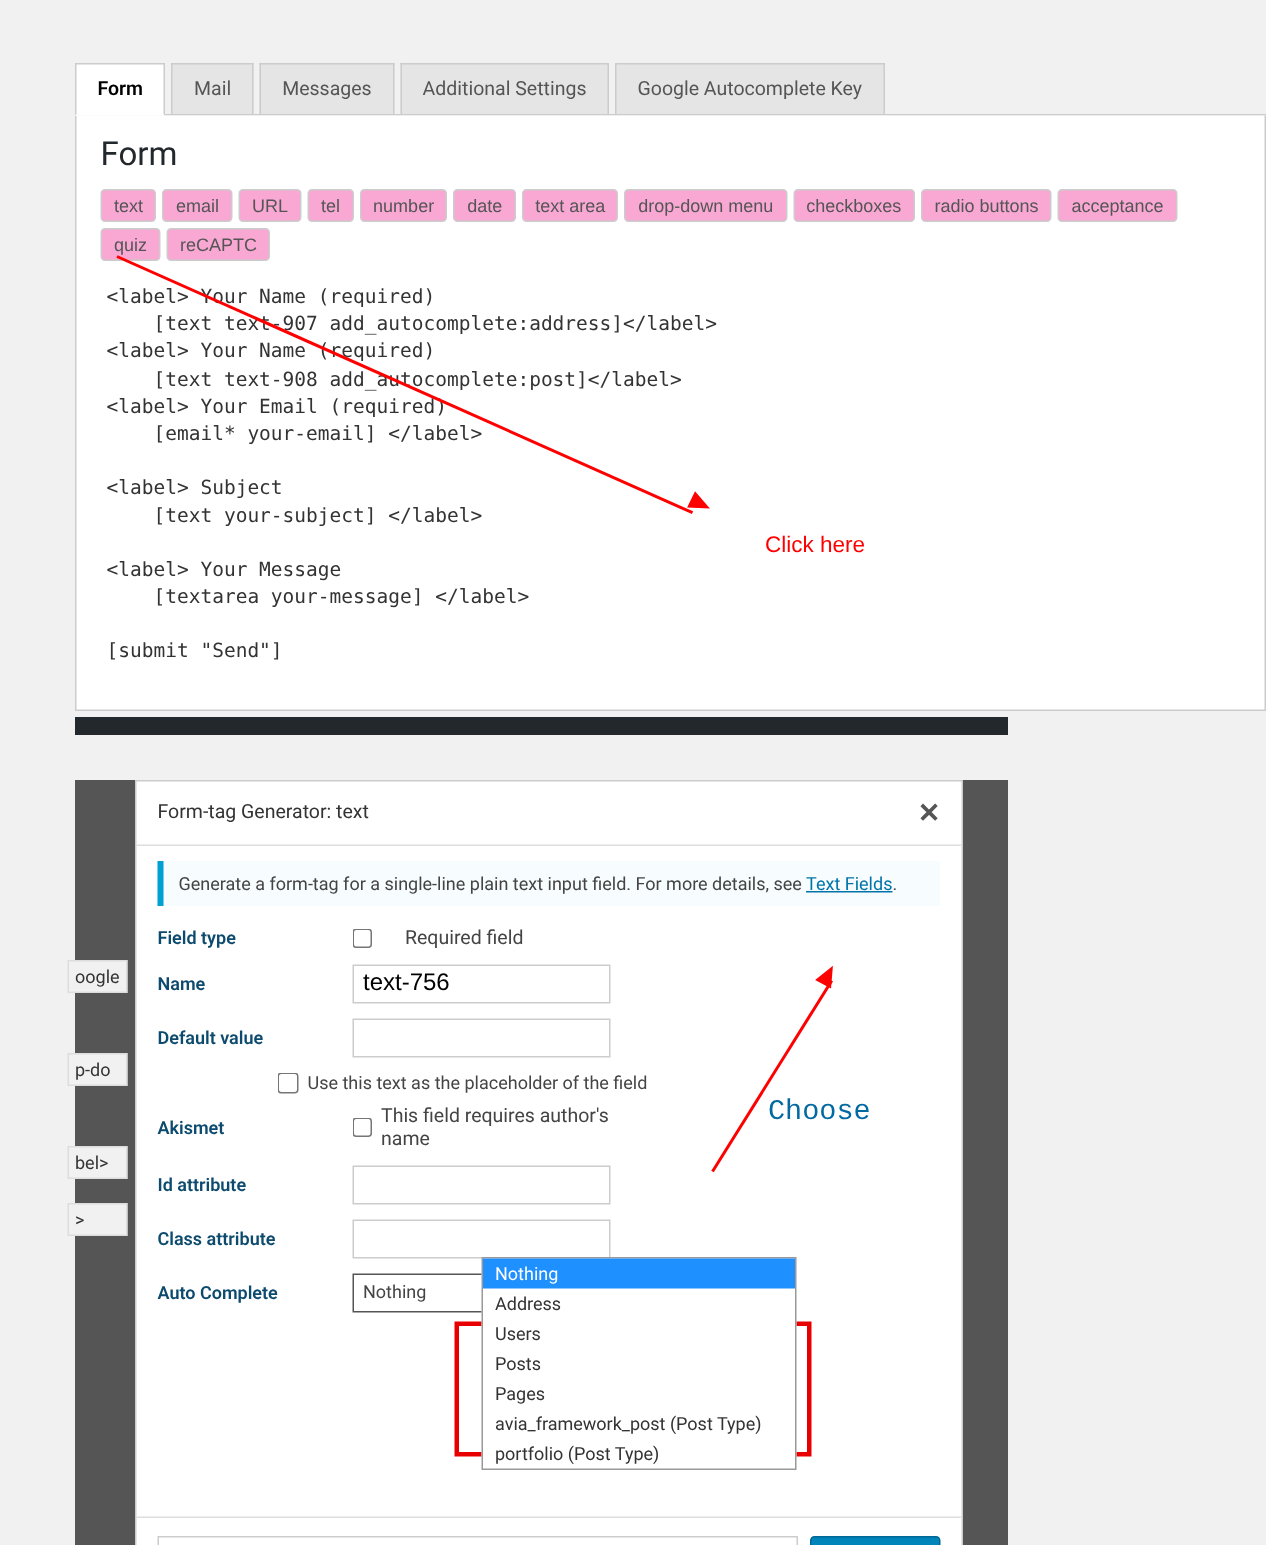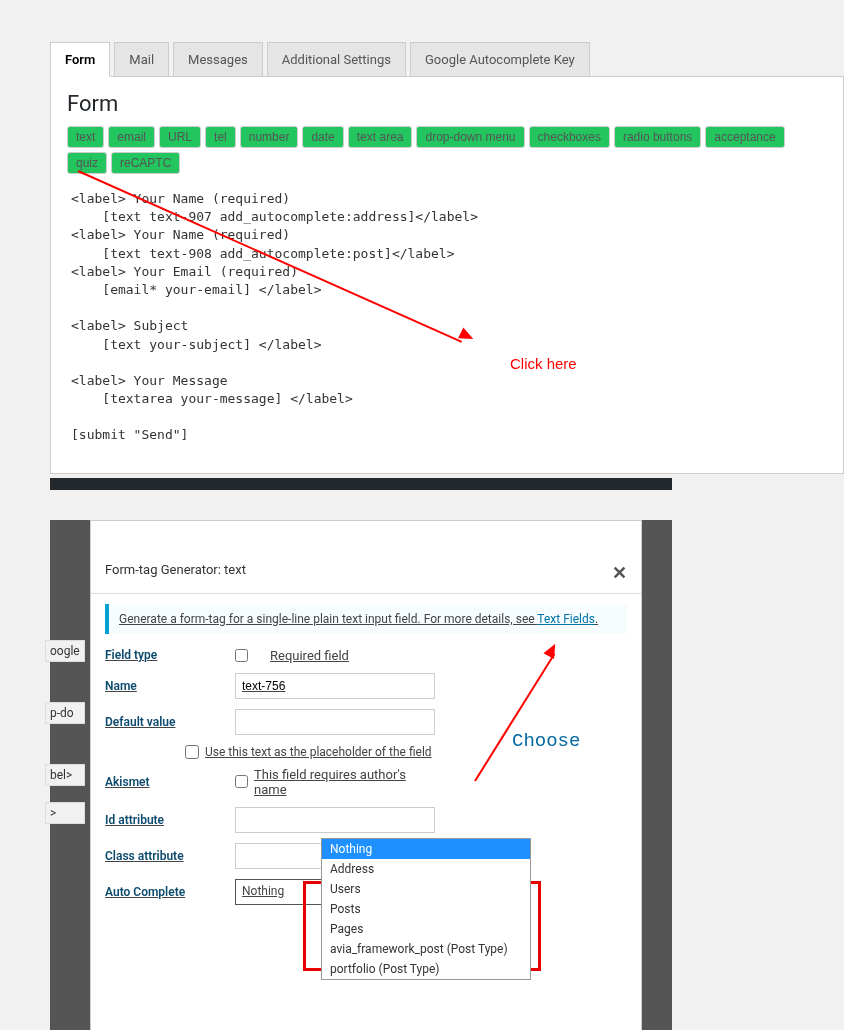--- a/index.html
+++ b/index.html
@@ -47,21 +47,21 @@
   color: #23282d;
   margin-bottom: 10px;
 }
 .tag-buttons-row {
   display: flex;
   flex-wrap: wrap;
   gap: 4px;
   margin-bottom: 8px;
 }
 .tag-btn {
-  background: #22c55e;
+  background: #f9a8d4;
   border: 1px solid #ccc;
   border-radius: 3px;
   padding: 3px 8px;
   font-size: 12px;
   color: #555;
   cursor: pointer;
   white-space: nowrap;
 }
 .form-textarea-mock {
   font-family: Consolas, Monaco, monospace;
@@ -127,34 +127,32 @@
   background: #fff;
   margin: 30px 30px 0 40px;
   border: 1px solid #ccc;
   position: relative;
 }
 .modal-header {
   padding: 10px 14px;
   border-bottom: 1px solid #ddd;
   display: flex;
   justify-content: space-between;
-  align-items: flex-start;
+  align-items: center;
   font-size: 13px;
   color: #333;
-  margin-top: 31px;
 }
 .close-x {
   font-size: 18px;
   color: #555;
   cursor: pointer;
   font-weight: bold;
 }
 .modal-body {
   padding: 0 14px 6px 14px;
-  text-decoration: underline;
 }
 .info-bar {
   border-left: 4px solid #00a0d2;
   background: #f7fcfe;
   padding: 8px 10px;
   font-size: 12px;
   color: #444;
   margin: 10px 0 14px 0;
 }
 .info-bar a { color: #0073aa; text-decoration: underline; }
@@ -164,24 +162,24 @@
   margin-bottom: 10px;
 }
 .form-row label.row-label {
   width: 130px;
   font-weight: 600;
   font-size: 12px;
   color: #0c4a6e;
 }
 .form-row .row-field { flex: 0 0 200px; }
 .text-input {
-  width: 200px;
+  width: 172px;
   border: 1px solid #ccc;
   padding: 9px 6px;
-  font-size: 12px;
+  font-size: 16px;
   height: 26px;
 }
 .checkbox-row { display:flex; align-items:center; gap:6px; font-size:12px; margin-left:80px; margin-bottom:8px;}
 .checkbox-row input { width:14px; height:14px; }
 .select-box {
   width: 210px;
   border: 1px solid #555;
   padding: 4px 6px;
   font-size: 12px;
   height: 26px;

